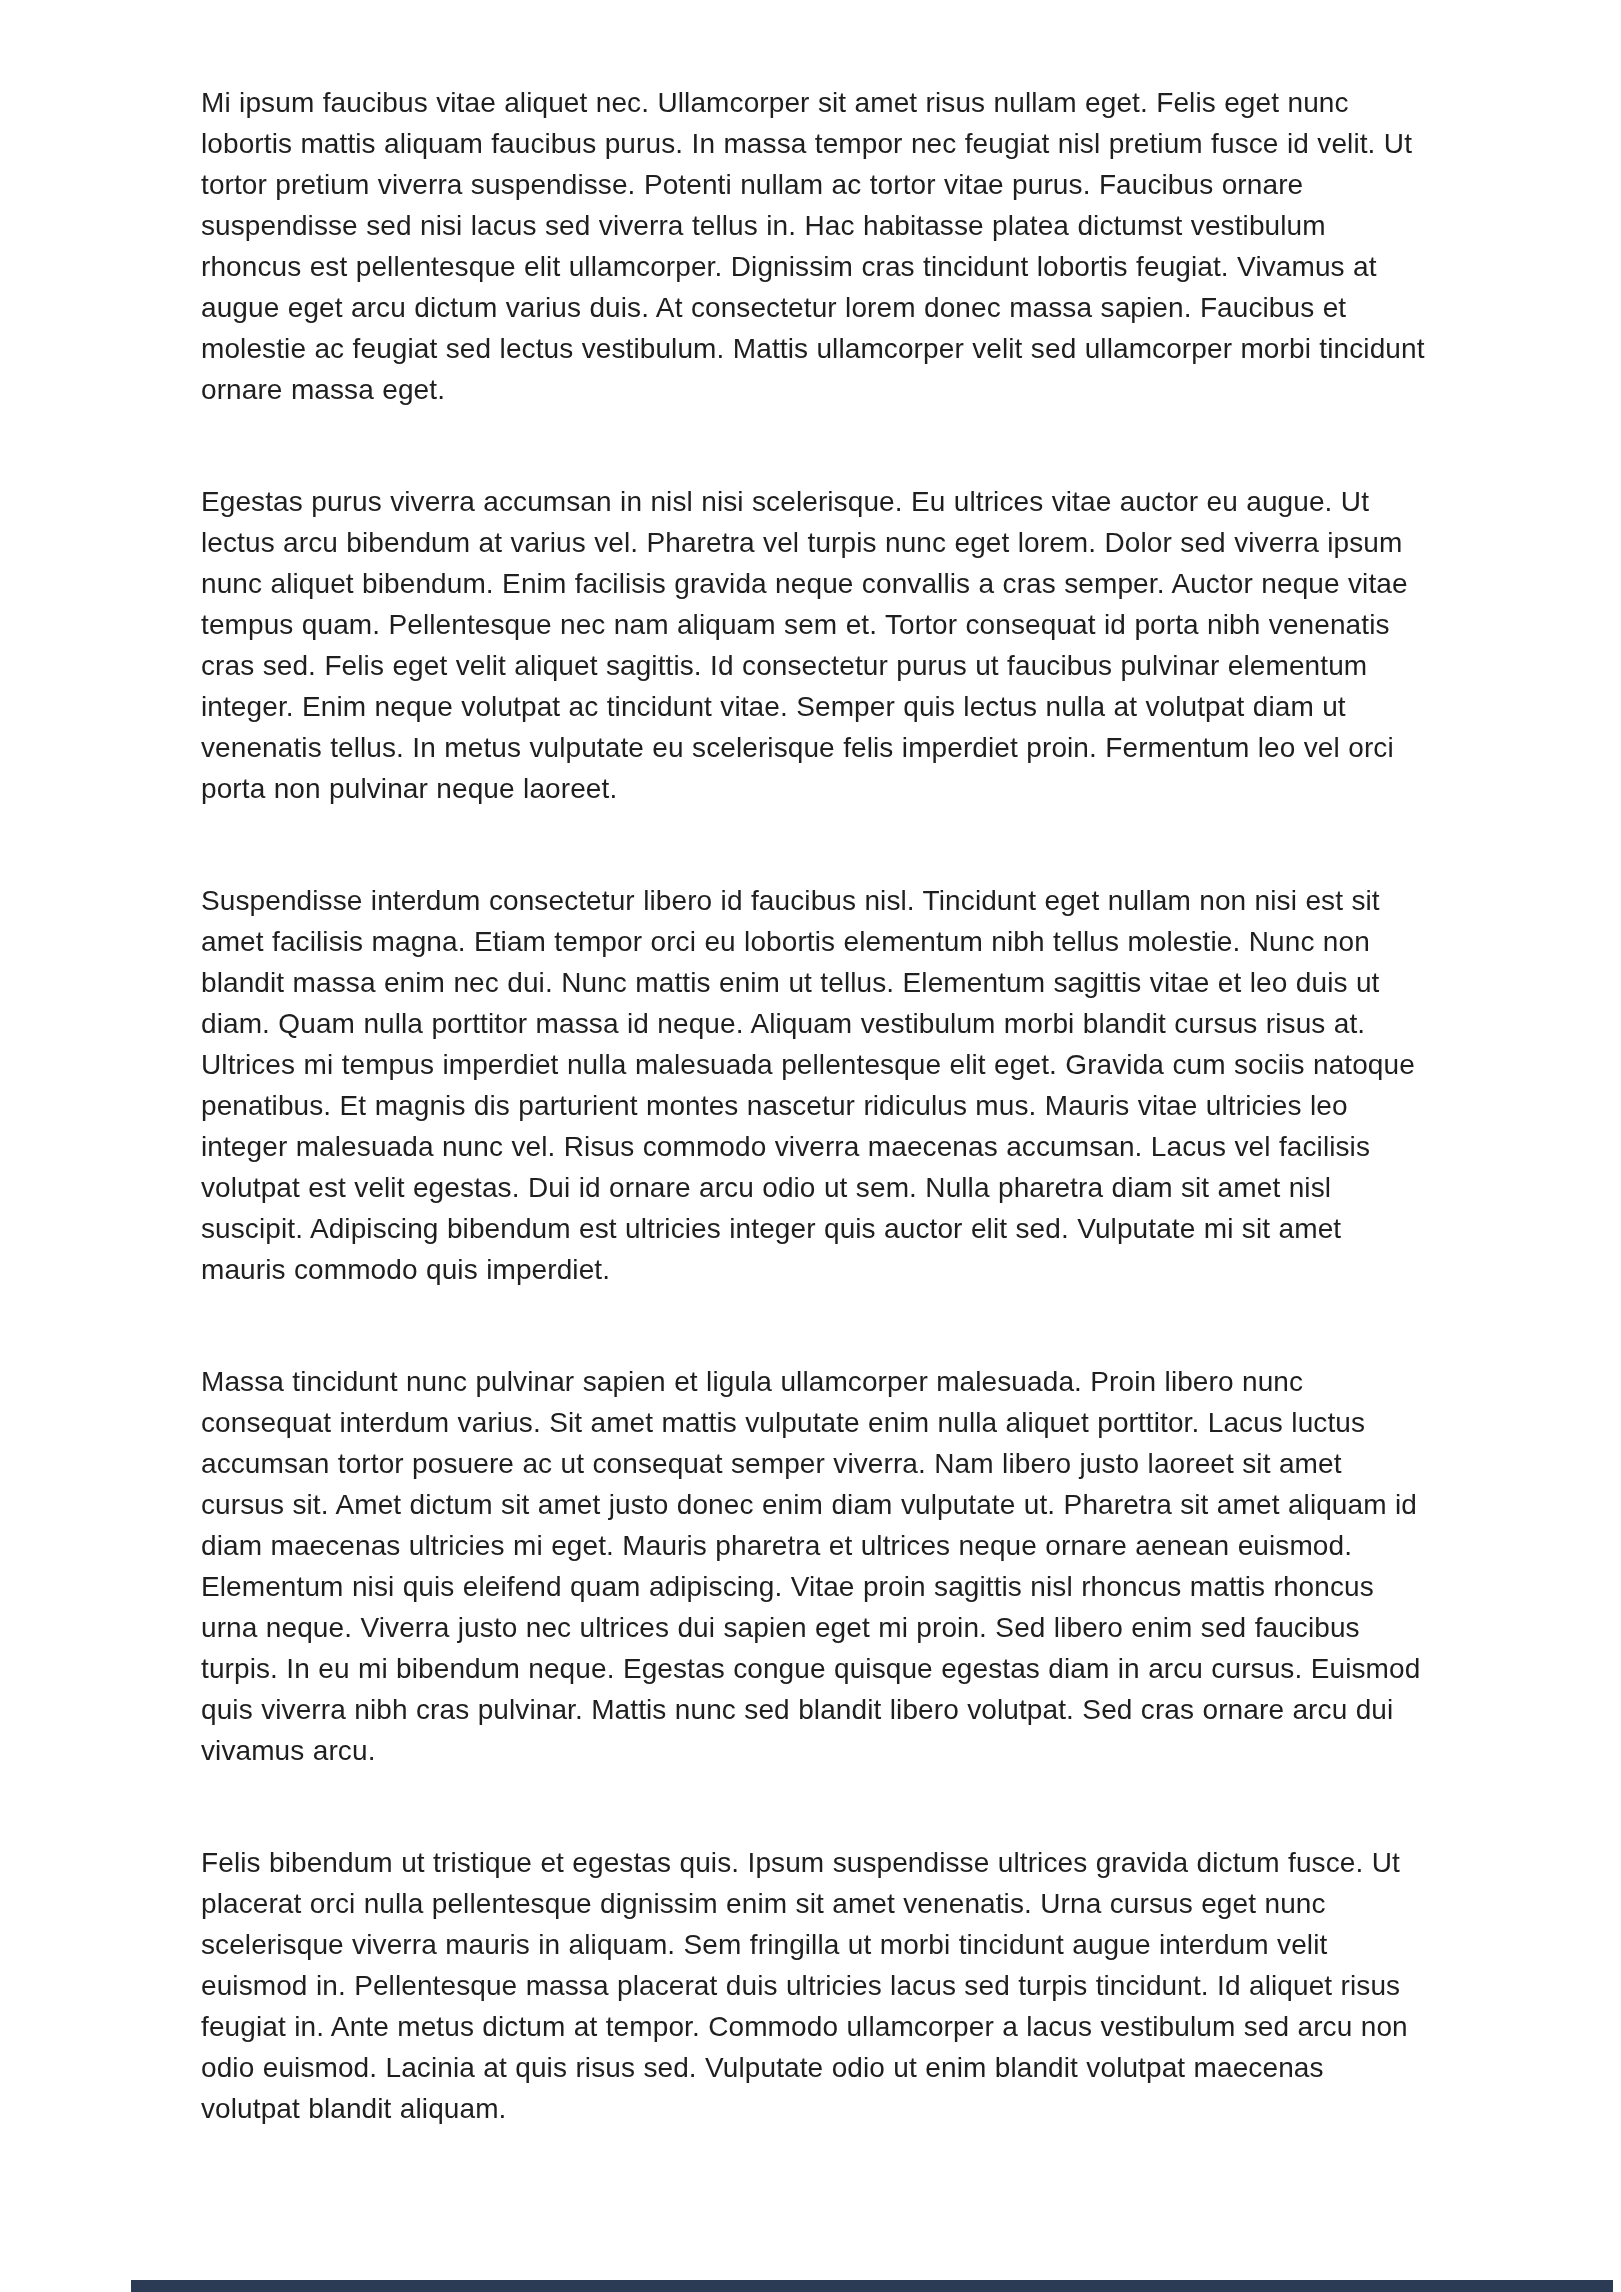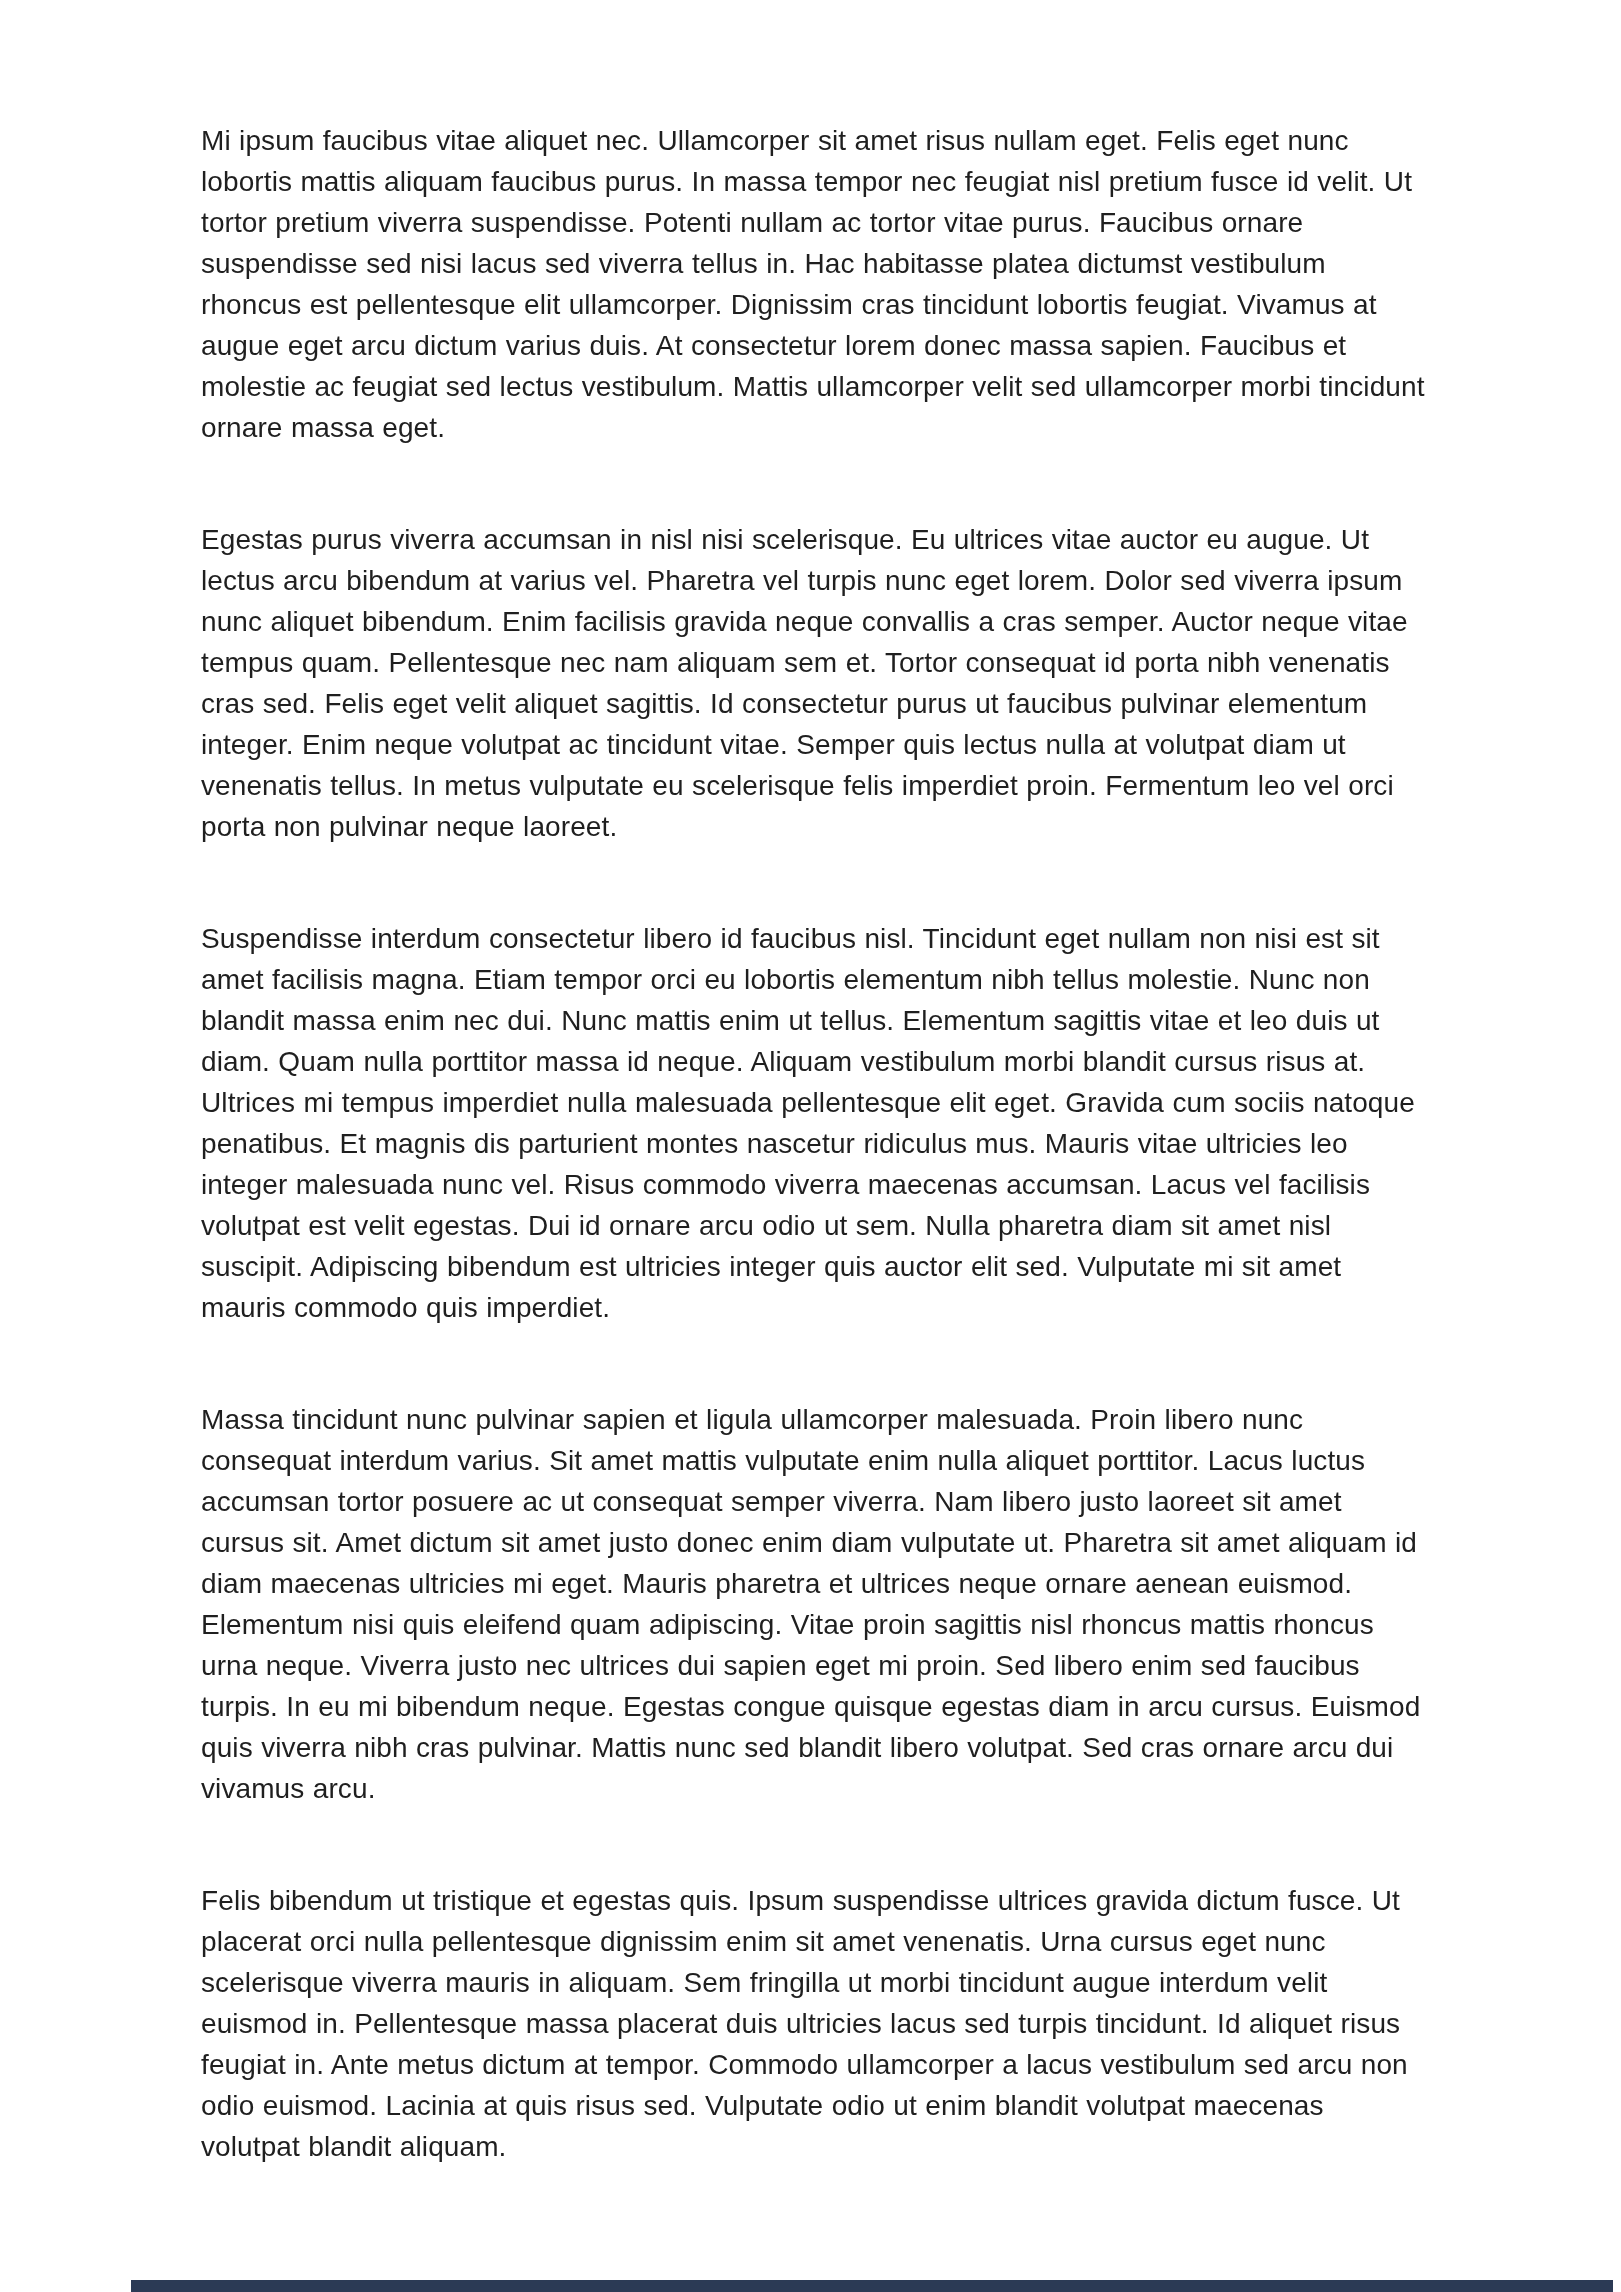--- a/index.html
+++ b/index.html
@@ -8,21 +8,21 @@
     height: 2293px;
     background: #ffffff;
     font-family: "Liberation Sans", sans-serif;
     overflow: hidden;
   }
   .page {
     position: relative;
     width: 1621px;
     height: 2293px;
     background: #ffffff;
-    padding: 120px 196px 0 201px;
+    padding: 82px 196px 0 201px;
   }
   .para {
     font-size: 28px;
     line-height: 41px;
     color: #1f1f1f;
     text-align: left;
     margin: 0 0 71px 0;
     letter-spacing: 0.1px;
     word-spacing: 0.5px;
   }

